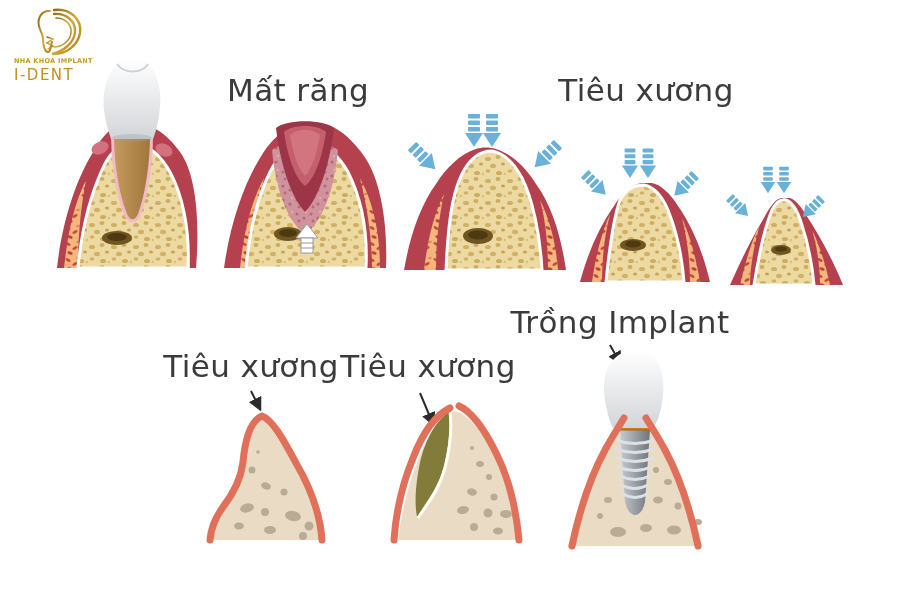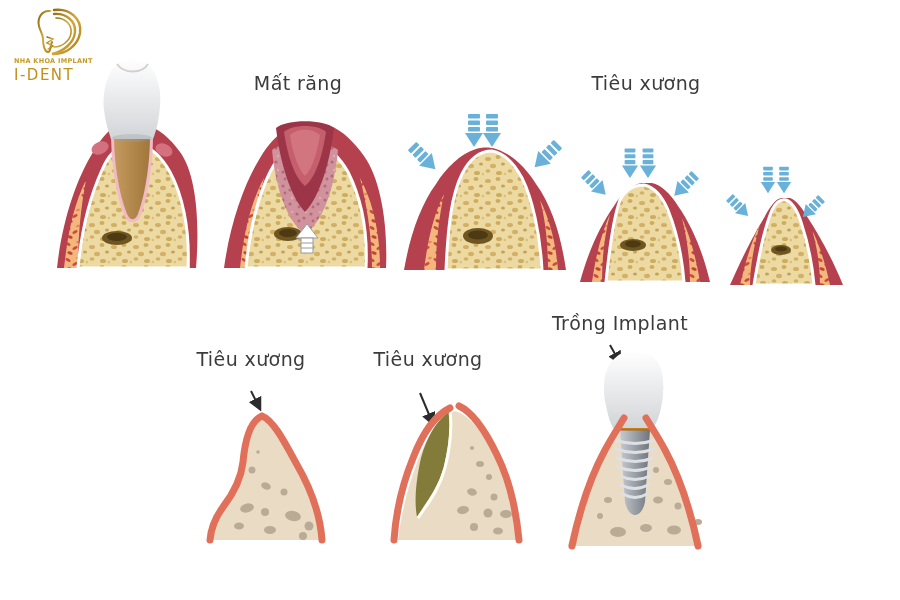--- a/index.html
+++ b/index.html
@@ -3,21 +3,21 @@
 <meta charset="utf-8">
 <style>
   html,body{margin:0;padding:0;background:#ffffff;}
   .canvas{
     position:relative;width:900px;height:600px;background:#ffffff;overflow:hidden;
     font-family:"DejaVu Sans","Liberation Sans",sans-serif;
   }
   #art{position:absolute;left:0;top:0;}
   .lbl{
     position:absolute;transform:translateX(-50%);
-    font-size:19px;color:#3b3b3d;letter-spacing:.4px;white-space:nowrap;
+    font-size:31px;color:#3b3b3d;letter-spacing:.4px;white-space:nowrap;
   }
   .logo{position:absolute;left:14px;top:6px;width:84px;text-align:left;}
   .logo-icon{display:block;margin:0 auto;}
   .logo-line1{font-size:6.5px;font-weight:bold;color:#c79b24;letter-spacing:.3px;white-space:nowrap;margin-top:1px;}
   .logo-line2{font-size:15px;font-weight:normal;color:#c28f1b;letter-spacing:1.5px;margin-top:1px;}
 </style>
 </head>
 <body>
 
 <div class="canvas">
@@ -246,15 +246,15 @@
       </g>
     </svg>
     <div class="logo-line1">NHA KHOA IMPLANT</div>
     <div class="logo-line2">I-DENT</div>
   </div>
 
   <div class="lbl" style="left:298px;top:72px">Mất răng</div>
   <div class="lbl" style="left:646px;top:72px">Tiêu xương</div>
   <div class="lbl" style="left:251px;top:348px">Tiêu xương</div>
   <div class="lbl" style="left:428px;top:348px">Tiêu xương</div>
-  <div class="lbl" style="left:620px;top:312px">Trồng Implant</div>
+  <div class="lbl" style="left:620px;top:304px">Trồng Implant</div>
 
 </div>
 
 </body></html>

